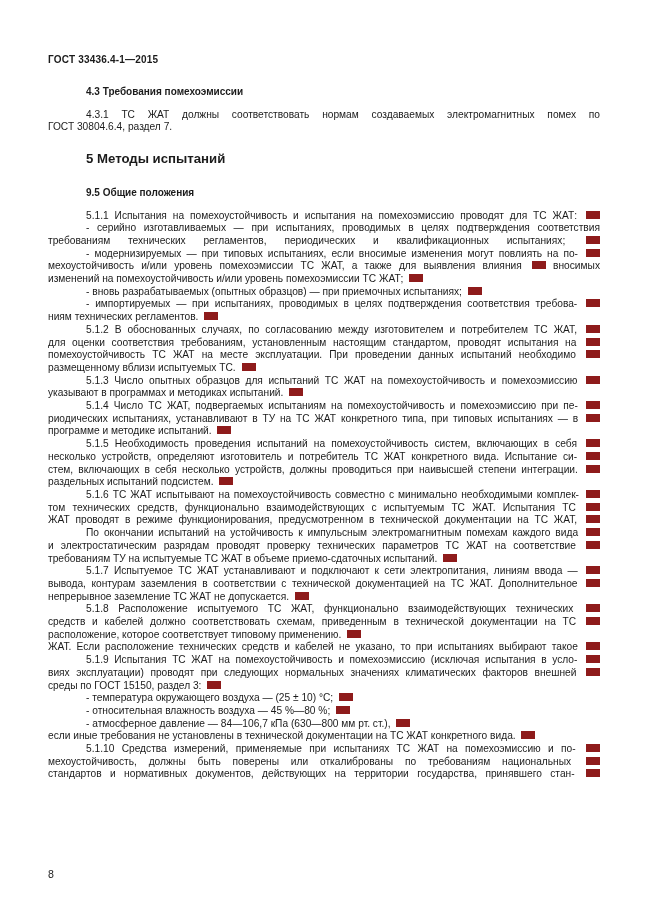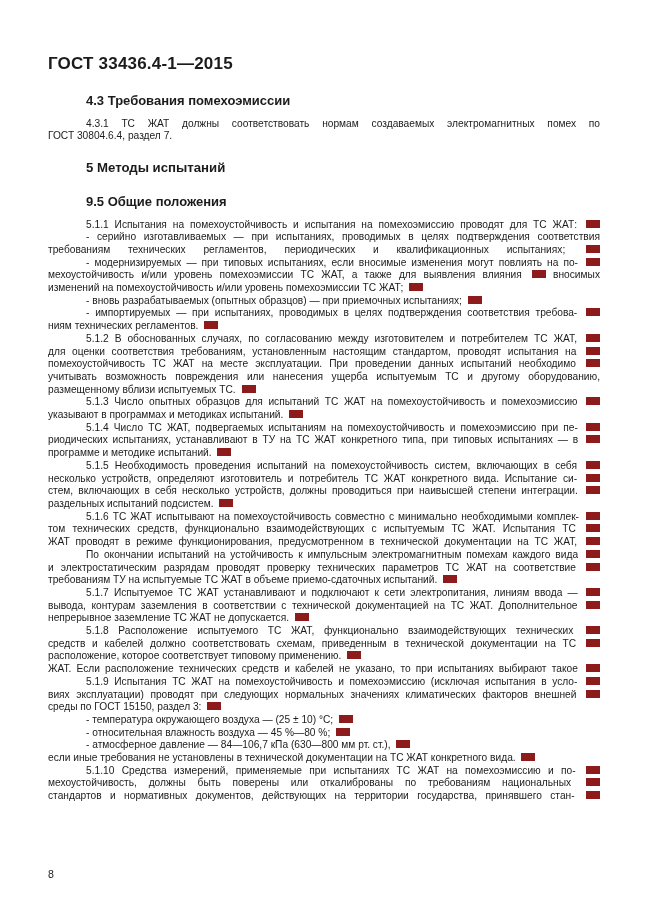--- a/index.html
+++ b/index.html
@@ -10,31 +10,31 @@
     color: #1b1b1b;
     overflow: hidden;
   }
   .page {
     position: relative;
     width: 646px; height: 913px;
     background: #ffffff;
     padding: 54px 46px 0 48px;
   }
   .doc-header {
-    font-size: 17px;
+    font-size: 10px;
     font-weight: bold;
     letter-spacing: 0.2px;
   }
   .doc-body {
     width: 552px;
     font-size: 10.2px;
     line-height: 12.7px;
   }
   .heading { font-weight: bold; }
-  .heading.h3 { font-size: 13px; margin: 21px 0 10px 0; text-indent: 38px; }
+  .heading.h3 { font-size: 10px; margin: 21px 0 10px 0; text-indent: 38px; }
   .heading.h2 { font-size: 13.2px; margin: 19px 0 14px 0; text-indent: 38px; }
   .para { margin: 0; }
   .line { text-align: justify; min-height: 12.7px; }
   .line.full { text-align-last: justify; }
   .line.indent { text-indent: 38px; }
   .marker {
     display: inline-block;
     width: 14px; height: 8px;
     background: var(--marker-color, #8e1b1b);
     vertical-align: baseline;
@@ -67,21 +67,20 @@
         <div class="line full">мехоустойчивость и/или уровень помехоэмиссии ТС ЖАТ, а также для выявления влияния <span class="marker"></span> вносимых</div>
         <div class="line">изменений на помехоустойчивость и/или уровень помехоэмиссии ТС ЖАТ; <span class="marker"></span></div>
         <div class="line indent">- вновь разрабатываемых (опытных образцов) — при приемочных испытаниях; <span class="marker"></span></div>
         <div class="line indent full">- импортируемых — при испытаниях, проводимых в целях подтверждения соответствия требова- <span class="marker"></span></div>
         <div class="line">ниям технических регламентов. <span class="marker"></span></div>
       </div>
       <div class="para">
         <div class="line indent full">5.1.2 В обоснованных случаях, по согласованию между изготовителем и потребителем ТС ЖАТ, <span class="marker"></span></div>
         <div class="line full">для оценки соответствия требованиям, установленным настоящим стандартом, проводят испытания на <span class="marker"></span></div>
         <div class="line full">помехоустойчивость ТС ЖАТ на месте эксплуатации. При проведении данных испытаний необходимо <span class="marker"></span></div>
-        <div class="line full">учитывать возможность повреждения или нанесения ущерба испытуемым ТС и другому оборудованию,</div>
         <div class="line">размещенному вблизи испытуемых ТС. <span class="marker"></span></div>
       </div>
       <div class="para">
         <div class="line indent full">5.1.3 Число опытных образцов для испытаний ТС ЖАТ на помехоустойчивость и помехоэмиссию <span class="marker"></span></div>
         <div class="line">указывают в программах и методиках испытаний. <span class="marker"></span></div>
       </div>
       <div class="para">
         <div class="line indent full">5.1.4 Число ТС ЖАТ, подвергаемых испытаниям на помехоустойчивость и помехоэмиссию при пе- <span class="marker"></span></div>
         <div class="line full">риодических испытаниях, устанавливают в ТУ на ТС ЖАТ конкретного типа, при типовых испытаниях — в <span class="marker"></span></div>
         <div class="line">программе и методике испытаний. <span class="marker"></span></div>

